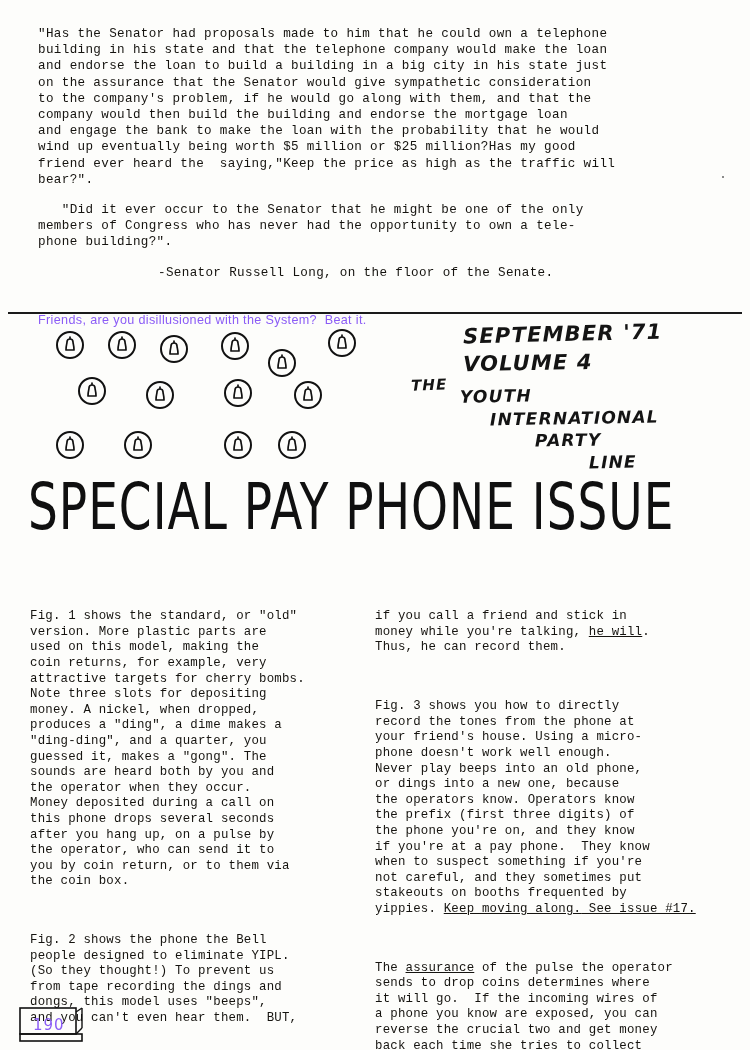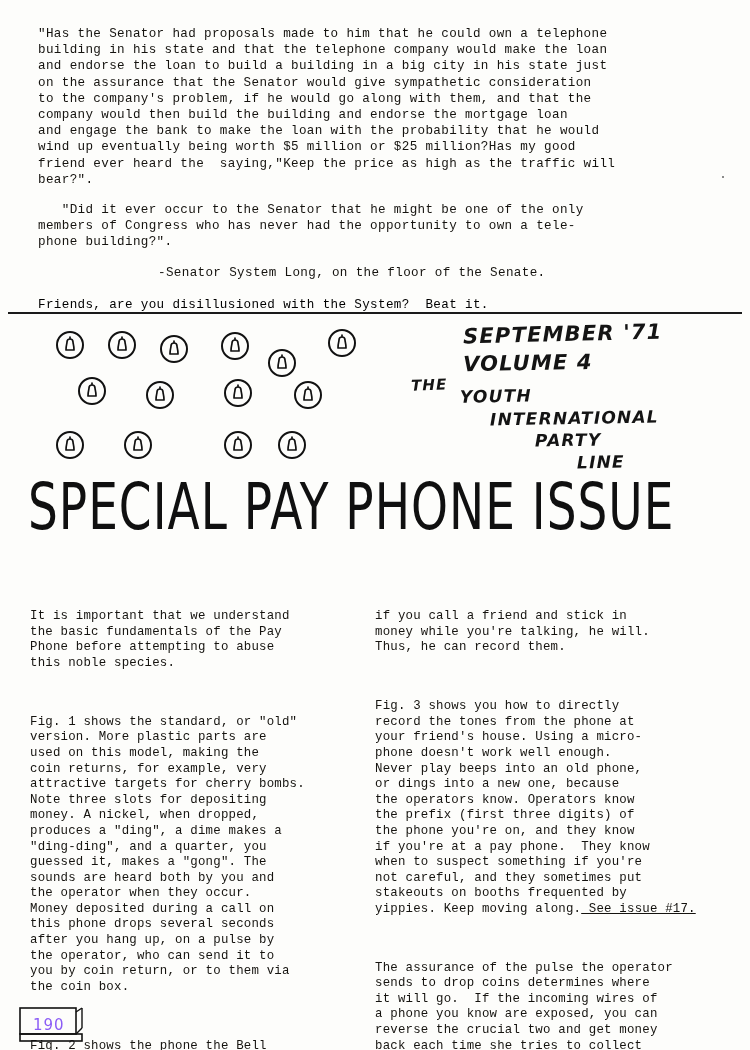--- a/index.html
+++ b/index.html
@@ -46,26 +46,26 @@
   .attribution {
     font-family: "Liberation Mono", monospace;
     font-size: 12.6px;
     line-height: 16.2px;
     letter-spacing: 0.35px;
     margin: 10px 0 0 120px;
     color: #15130f;
     white-space: pre-wrap;
   }
   .friends-line {
-    font-family: Liberation Mono, monospace;
+    font-family: Liberation Sans, sans-serif;
     font-size: 12.6px;
     line-height: 16.2px;
     letter-spacing: 0.35px;
-    margin: 16px 0 0 0;
-    color: #000000;
+    margin: 31px 0 0 0;
+    color: #8b5cf6;
     white-space: pre-wrap;
   }
 
   .rule {
     position: absolute;
     left: 8px;
     width: 734px;
     height: 2px;
     background: #1a1a1a;
   }
@@ -102,21 +102,21 @@
     color: #141414;
     letter-spacing: 1.2px;
     white-space: nowrap;
   }
   .hw-sept { left: 58px; top: 4px; font-size: 21px; transform: rotate(-1.4deg); }
   .hw-vol  { left: 58px; top: 33px; font-size: 21px; transform: rotate(-1deg); }
   .hw-the  { left: 6px;  top: 58px; font-size: 15px; transform: rotate(-2deg); }
   .hw-youth{ left: 55px; top: 68px; font-size: 17px; transform: rotate(-1deg); }
   .hw-intl { left: 85px; top: 90px; font-size: 17px; transform: rotate(-1deg); }
   .hw-party{ left: 130px; top: 112px; font-size: 17px; transform: rotate(-1deg); }
-  .hw-line { left: 172px; top: 134px; font-size: 17px; transform: rotate(-1deg); }
+  .hw-line { left: 184px; top: 134px; font-size: 17px; transform: rotate(-1deg); }
 
   
   .big-title {
     position: absolute;
     left: 28px;
     top: 470px;
     width: 700px;
     font-family: "DejaVu Sans", sans-serif;
     font-size: 47px;
     font-weight: 400;
@@ -143,21 +143,21 @@
     letter-spacing: 0.2px;
     color: #15130f;
     white-space: pre-wrap;
   }
   .col-left  { left: 0px;   width: 312px; }
   .col-right { left: 345px; width: 345px; }
 
   .col p { margin: 0 0 12px 0; white-space: pre-wrap; }
   .col p:last-child { margin-bottom: 0; }
 
-  .u { }
+  .u { text-decoration: underline; }
 
   .see-issue-17 {
     font-family: "Liberation Mono", monospace;
     text-decoration: underline;
   }
 
   
   .footer-box {
     position: absolute;
     left: 18px;
@@ -191,21 +191,21 @@
 on the assurance that the Senator would give sympathetic consideration
 to the company's problem, if he would go along with them, and that the
 company would then build the building and endorse the mortgage loan
 and engage the bank to make the loan with the probability that he would
 wind up eventually being worth $5 million or $25 million?Has my good
 friend ever heard the  saying,"Keep the price as high as the traffic will
 bear?".</p>
     <p class="quote-para indent">   "Did it ever occur to the Senator that he might be one of the only
 members of Congress who has never had the opportunity to own a tele-
 phone building?".</p>
-    <p class="attribution">-Senator System Long, on the floor of the Senate.</p>
+    <p class="attribution">-Senator Russell Long, on the floor of the Senate.</p>
     <p class="friends-line">Friends, are you disillusioned with the System?  Beat it.</p>
   </div>
 
   <div class="rule rule-top"></div>
 
   <div class="bells">
     <span class="bell" style="left:0px;   top:4px;">
       <svg width="30" height="30" viewBox="0 0 30 30">
           <circle cx="15" cy="15" r="13" fill="none" stroke="#111" stroke-width="2"></circle>
           <path d="M11 20 h8 M11 20 c0-5 1-6 1-8 a3 3 0 0 1 6 0 c0 2 1 3 1 8 M15 9 v-2" fill="none" stroke="#111" stroke-width="1.7" stroke-linecap="round"></path>
@@ -299,24 +299,20 @@
     <span class="hw hw-intl">INTERNATIONAL</span>
     <span class="hw hw-party">PARTY</span>
     <span class="hw hw-line">LINE</span>
   </div>
 
   <div class="big-title">SPECIAL PAY PHONE ISSUE</div>
 
   <div class="columns">
 
     <div class="col col-left">
-      <p>It is important that we understand
-the basic fundamentals of the Pay
-Phone before attempting to abuse
-this noble species.</p>
       <p>Fig. 1 shows the standard, or "old"
 version. More plastic parts are
 used on this model, making the
 coin returns, for example, very
 attractive targets for cherry bombs.
 Note three slots for depositing
 money. A nickel, when dropped,
 produces a "ding", a dime makes a
 "ding-ding", and a quarter, you
 guessed it, makes a "gong". The

